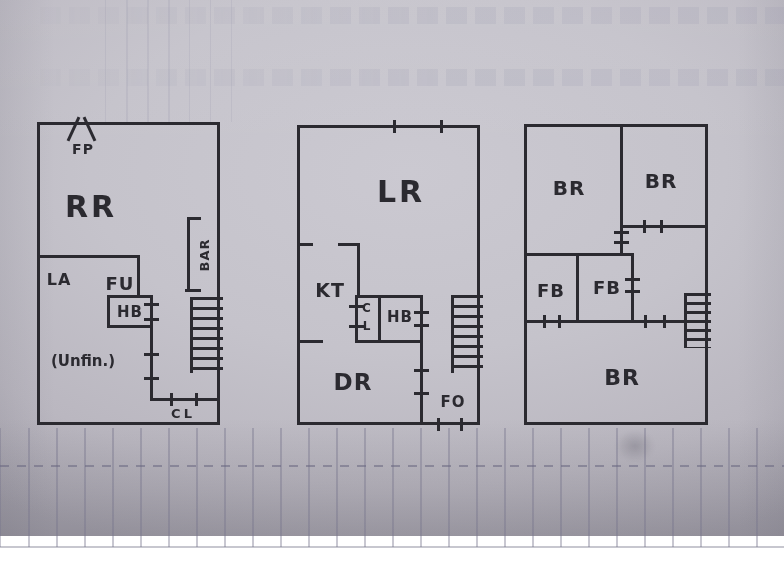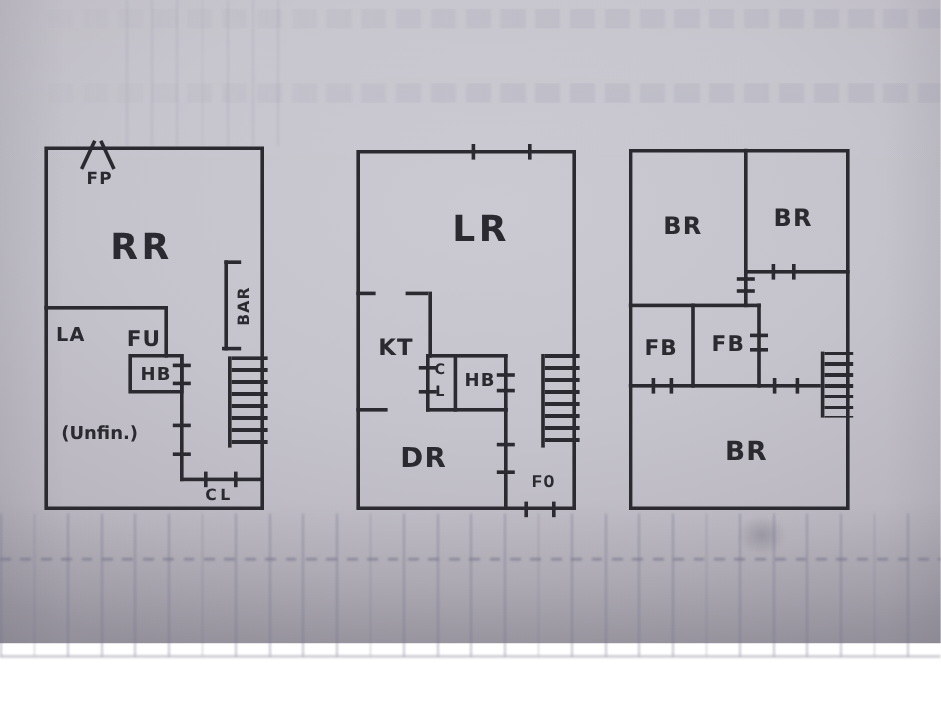--- a/index.html
+++ b/index.html
@@ -71,21 +71,21 @@
       <div class="stairs" style="left:153px;top:175px;width:30px;height:76px;"></div>
 
       <div class="tkh" style="left:107px;top:181px;"></div>
       <div class="tkh" style="left:107px;top:196px;"></div>
       <div class="tkh" style="left:107px;top:231px;"></div>
       <div class="tkh" style="left:107px;top:255px;"></div>
       <div class="tkv" style="left:133px;top:271px;"></div>
       <div class="tkv" style="left:158px;top:271px;"></div>
 
       <div class="lbl" style="left:46px;top:27px;font-size:14px;">FP</div>
-      <div class="lbl big" style="left:81px;top:84px;">RR</div>
+      <div class="lbl big" style="left:54px;top:84px;">RR</div>
       <div class="lbl" style="left:22px;top:157px;font-size:16px;">LA</div>
       <div class="lbl" style="left:83px;top:161px;font-size:18px;text-align:right;">FU</div>
       <div class="lbl" style="left:93px;top:190px;font-size:15px;">HB</div>
       <div class="lbl" style="left:46px;top:239px;font-size:15px;letter-spacing:0;">(Unfin.)</div>
       <div class="lbl" style="left:146px;top:291px;font-size:13px;letter-spacing:3px;">CL</div>
       <div class="lbl vert" style="left:167px;top:133px;font-size:13px;">BAR</div>
     </div>
 
     <div class="plan" style="left:297px;top:125px;width:183px;height:300px;">
 
@@ -112,21 +112,21 @@
       <div class="tkh" style="left:117px;top:267px;"></div>
       <div class="tkv" style="left:140px;top:293px;"></div>
       <div class="tkv" style="left:163px;top:293px;"></div>
 
       <div class="lbl big" style="left:104px;top:66px;">LR</div>
       <div class="lbl" style="left:33px;top:165px;font-size:19px;">KT</div>
       <div class="lbl" style="left:70px;top:183px;font-size:12px;">C</div>
       <div class="lbl" style="left:70px;top:201px;font-size:12px;">L</div>
       <div class="lbl" style="left:103px;top:192px;font-size:15px;">HB</div>
       <div class="lbl" style="left:56px;top:257px;font-size:23px;">DR</div>
-      <div class="lbl" style="left:156px;top:277px;font-size:15px;font-family:Liberation Mono, monospace;">FO</div>
+      <div class="lbl" style="left:156px;top:277px;font-size:15px;">FO</div>
     </div>
 
     <div class="plan" style="left:524px;top:124px;width:184px;height:301px;">
 
       <div class="w" style="left:96px;top:0;width:3px;height:132px;"></div>
       <div class="w" style="left:96px;top:101px;width:88px;height:3px;"></div>
       <div class="w" style="left:0;top:129px;width:110px;height:3px;"></div>
       <div class="w" style="left:52px;top:129px;width:3px;height:70px;"></div>
       <div class="w" style="left:107px;top:129px;width:3px;height:70px;"></div>
       <div class="w" style="left:0;top:196px;width:160px;height:3px;"></div>

